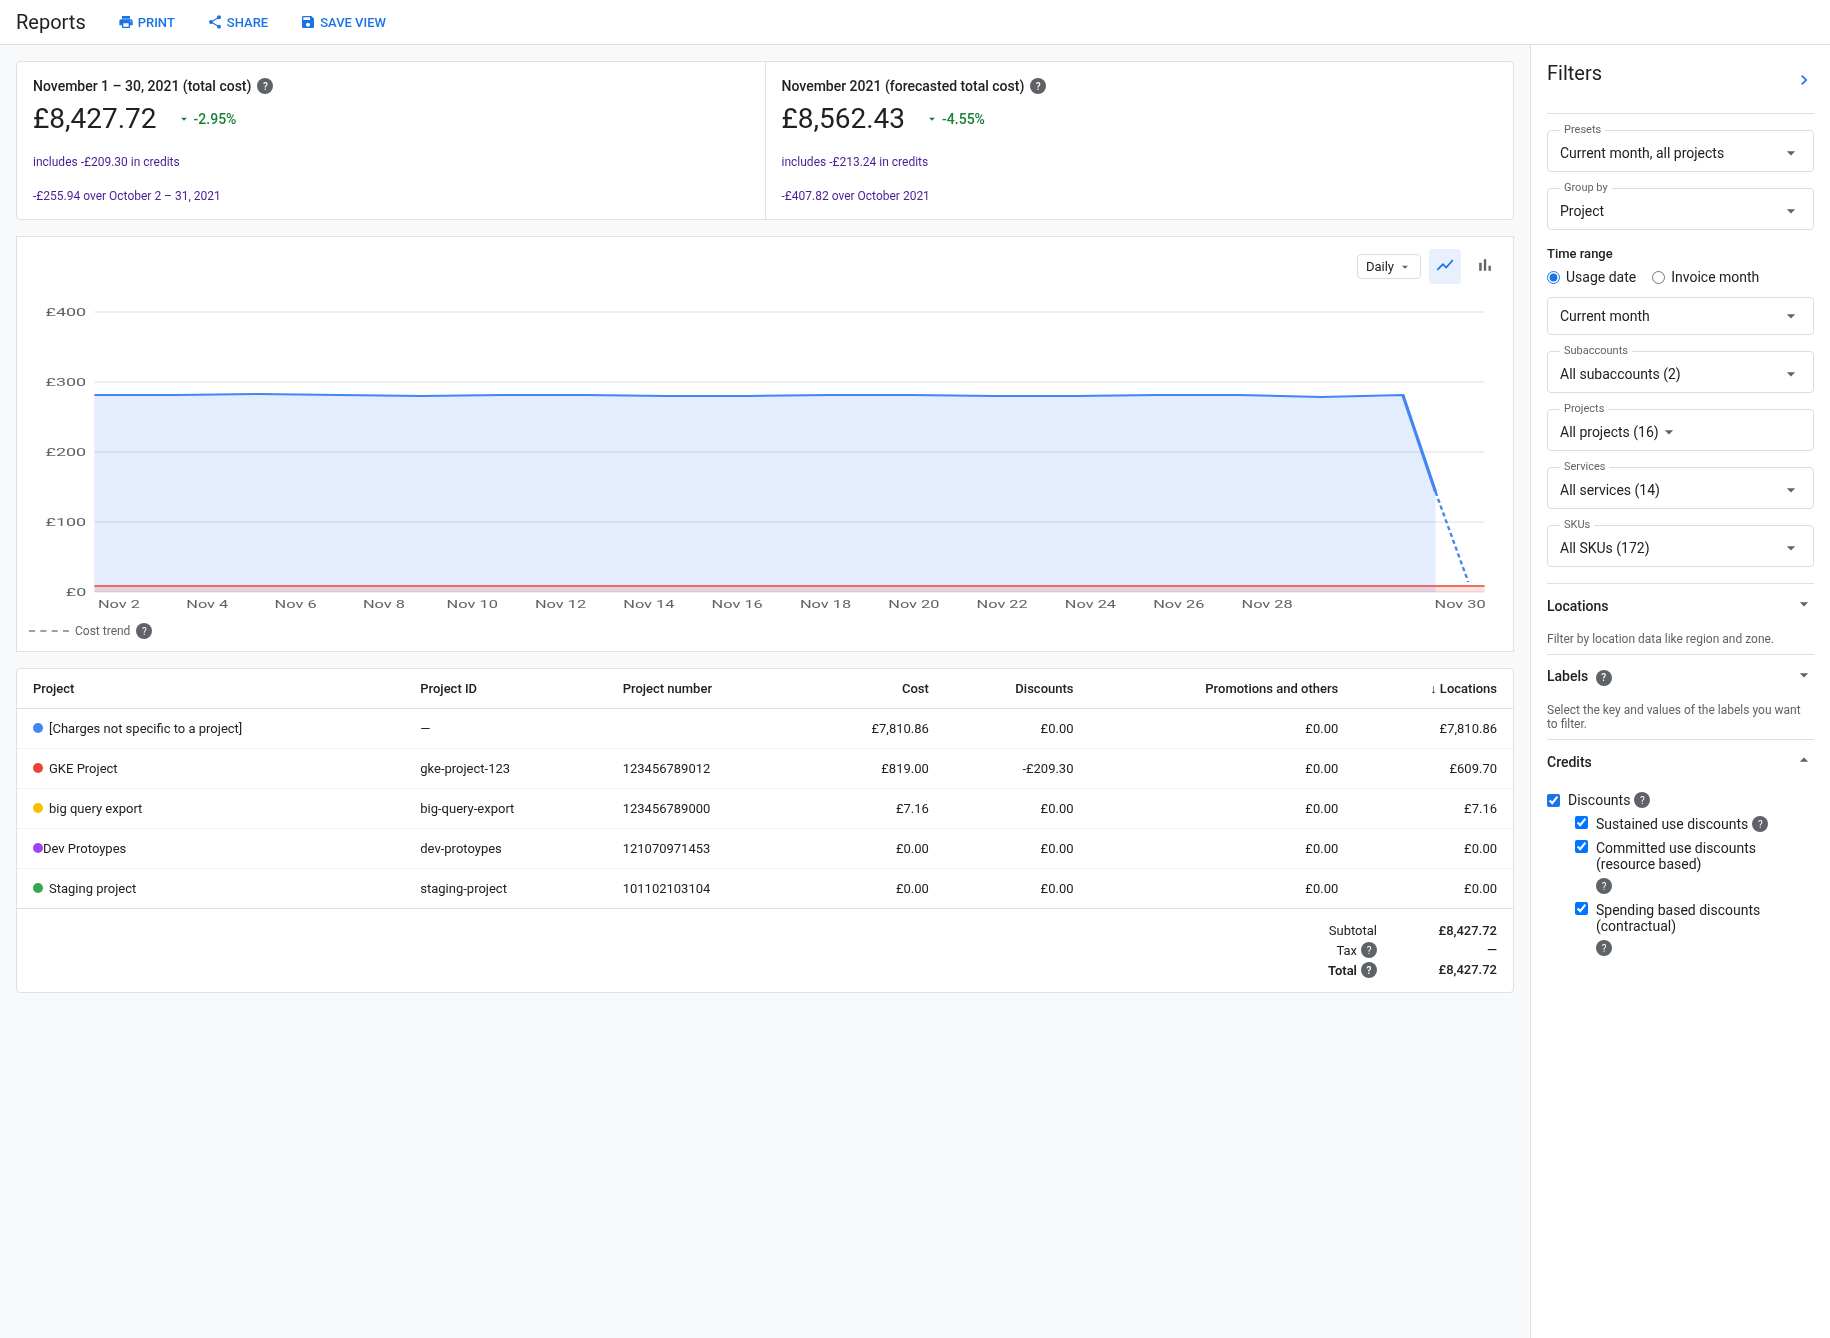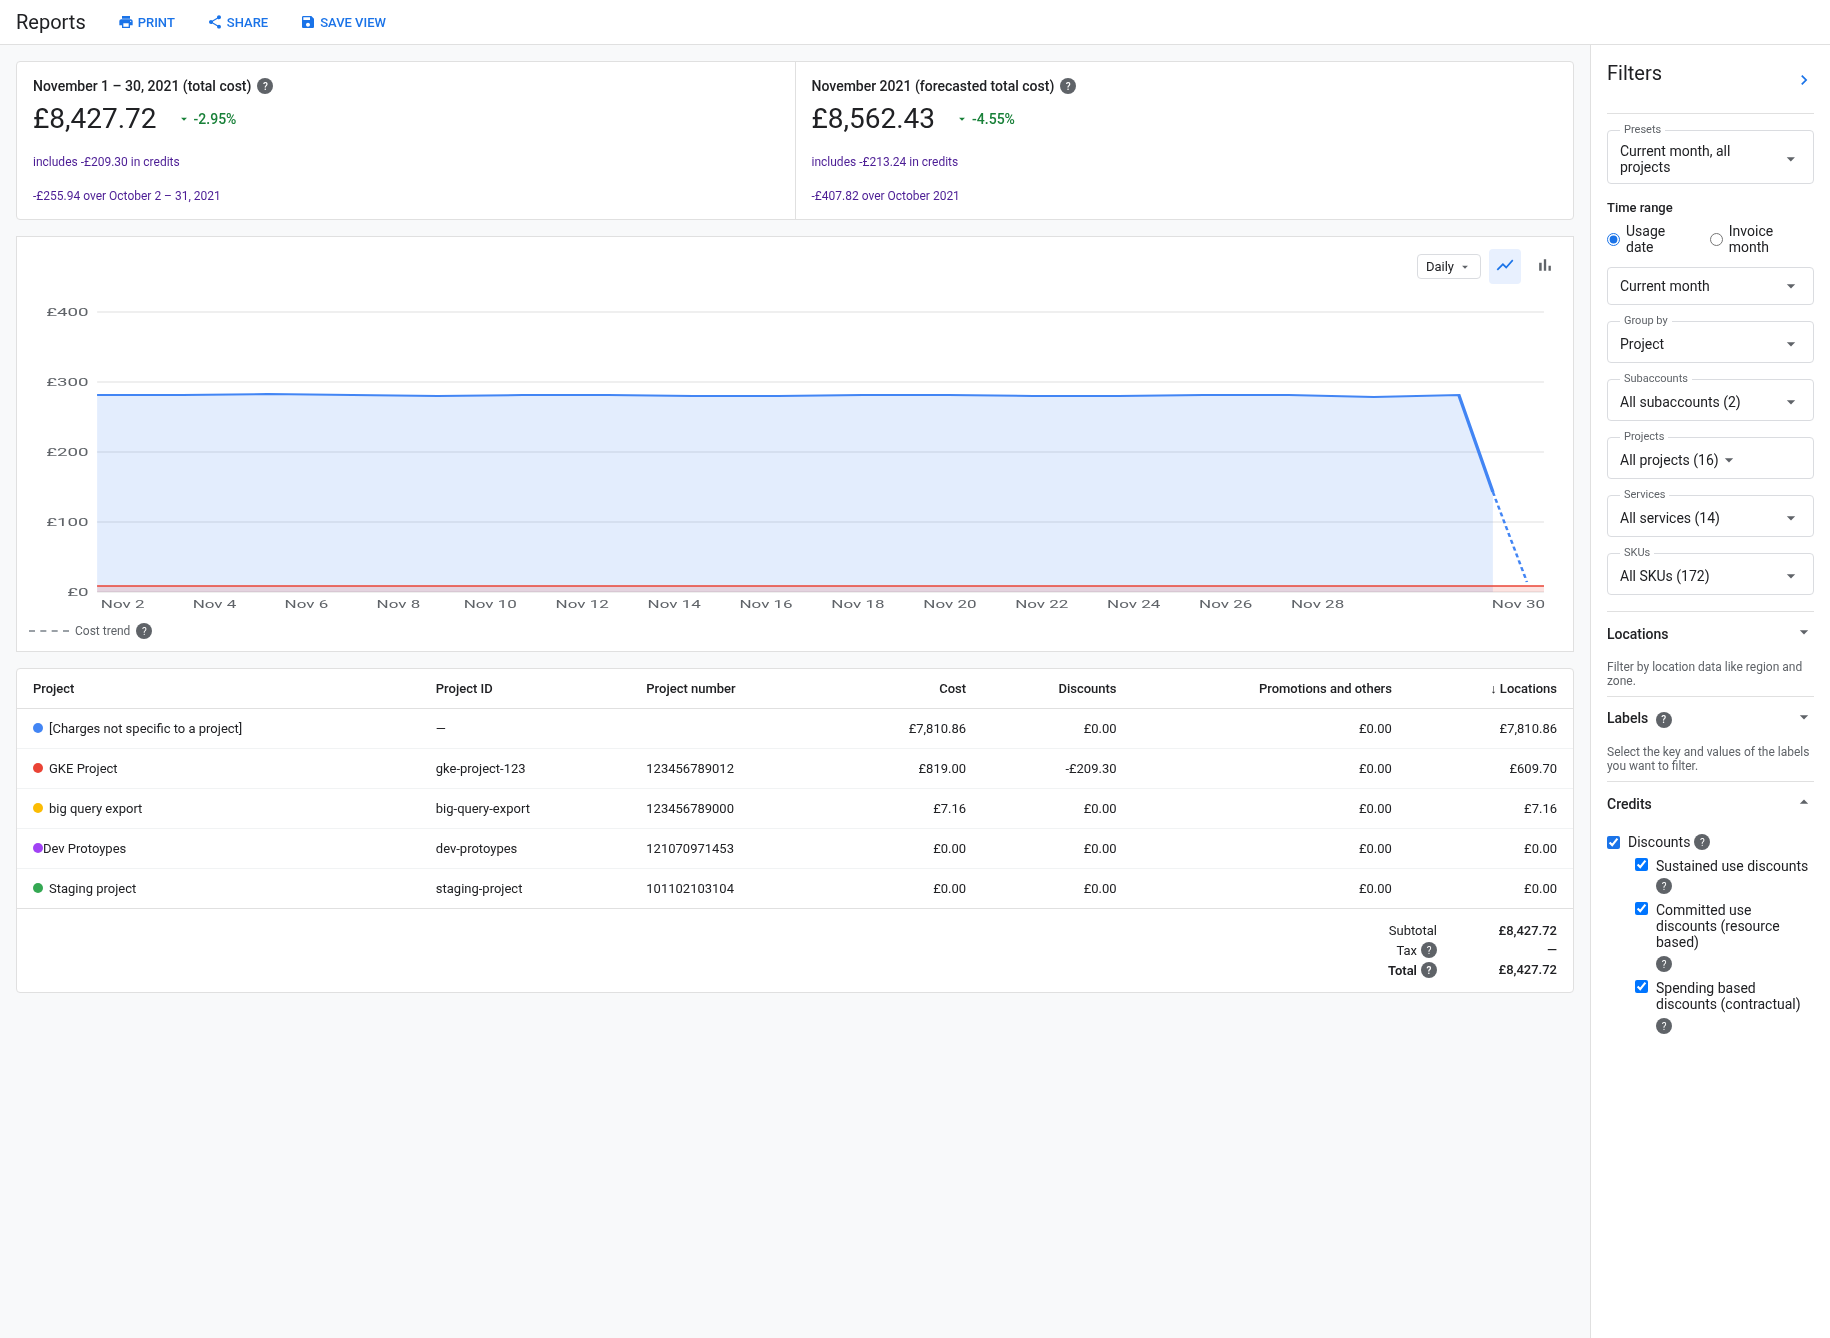--- a/index.html
+++ b/index.html
@@ -6,21 +6,21 @@
     body { font-family: 'Roboto', Arial, sans-serif; font-size: 13px; color: #202124; background: #f8f9fa; display: flex; flex-direction: column; height: 100vh; overflow: hidden; }
 
     .top-bar { display: flex; align-items: center; padding: 8px 16px; background: #fff; border-bottom: 1px solid #e0e0e0; gap: 16px; }
     .top-bar-title { font-size: 20px; font-weight: 400; color: #202124; margin-right: 8px; }
     .top-bar-action { display: flex; align-items: center; gap: 4px; color: #1a73e8; font-size: 13px; font-weight: 500; cursor: pointer; padding: 6px 8px; border-radius: 4px; }
     .top-bar-action svg { width: 16px; height: 16px; }
 
     .main-layout { display: flex; flex: 1; overflow: hidden; }
 
     .content-area { flex: 1; overflow-y: auto; padding: 16px; background: #f8f9fa; }
-    .filter-panel { width: 240px; background: #fff; border-left: 1px solid #e0e0e0; overflow-y: auto; padding: 16px; }
+    .filter-panel { width: 300px; background: #fff; border-left: 1px solid #e0e0e0; overflow-y: auto; padding: 16px; }
 
     
     .summary-row { display: flex; gap: 0; background: #fff; border: 1px solid #e0e0e0; border-radius: 4px; margin-bottom: 16px; justify-content: flex-end; }
     .summary-card { flex: 1; padding: 16px; }
     .summary-card + .summary-card { border-left: 1px solid #e0e0e0; }
     .summary-card-title { font-size: 14px; color: #202124; font-weight: 500; display: flex; align-items: center; gap: 6px; margin-bottom: 8px; }
     .summary-card-amount { font-size: 28px; font-weight: 400; color: #202124; }
     .summary-card-change { display: inline-flex; align-items: center; gap: 3px; color: #188038; font-size: 14px; font-weight: 500; margin-left: 12px; }
     .summary-card-sub { font-size: 12px; color: #4c1d95; margin-top: 20px; }
     .summary-row-main { display: flex; align-items: center; gap: 8px; margin-bottom: 4px; }
@@ -347,20 +347,32 @@
         <div style="display:flex;align-items:center;justify-content:space-between;padding-top:4px;">
           <span style="font-size:14px;">Current month, all projects</span>
           <svg width="20" height="20" viewBox="0 0 24 24" fill="#5f6368">
               <path d="M7 10l5 5 5-5z"></path>
             </svg>
         </div>
       </div>
     </div>
 
     <div class="filter-section">
+      <div class="filter-fieldset" style="position:relative;">
+        <div style="font-size:11px;color:#5f6368;position:absolute;top:-8px;background:#fff;padding:0 4px;">Group by</div>
+        <div style="display:flex;align-items:center;justify-content:space-between;padding-top:4px;">
+          <span style="font-size:14px;">Project</span>
+          <svg width="20" height="20" viewBox="0 0 24 24" fill="#5f6368">
+              <path d="M7 10l5 5 5-5z"></path>
+            </svg>
+        </div>
+      </div>
+    </div>
+
+    <div class="filter-section">
       <div style="font-size:13px;font-weight:500;margin-bottom:8px;">Time range</div>
       <div class="time-range-options">
         <label class="radio-option">
           <input type="radio" name="time_range" checked="" style="">
           <span>Usage date</span>
         </label>
         <label class="radio-option">
           <input type="radio" name="time_range" style="">
           <span>Invoice month</span>
         </label>
@@ -370,32 +382,20 @@
           <span style="font-size:14px;">Current month</span>
           <svg width="20" height="20" viewBox="0 0 24 24" fill="#5f6368">
               <path d="M7 10l5 5 5-5z"></path>
             </svg>
         </div>
       </div>
     </div>
 
     <div class="filter-section">
       <div class="filter-fieldset" style="position:relative;">
-        <div style="font-size:11px;color:#5f6368;position:absolute;top:-8px;background:#fff;padding:0 4px;">Group by</div>
-        <div style="display:flex;align-items:center;justify-content:space-between;padding-top:4px;">
-          <span style="font-size:14px;">Project</span>
-          <svg width="20" height="20" viewBox="0 0 24 24" fill="#5f6368">
-              <path d="M7 10l5 5 5-5z"></path>
-            </svg>
-        </div>
-      </div>
-    </div>
-
-    <div class="filter-section">
-      <div class="filter-fieldset" style="position:relative;">
         <div style="font-size:11px;color:#5f6368;position:absolute;top:-8px;background:#fff;padding:0 4px;">Subaccounts</div>
         <div style="display:flex;align-items:center;justify-content:space-between;padding-top:4px;">
           <span style="font-size:14px;">All subaccounts (2)</span>
           <svg width="20" height="20" viewBox="0 0 24 24" fill="#5f6368">
               <path d="M7 10l5 5 5-5z"></path>
             </svg>
         </div>
       </div>
     </div>
 

